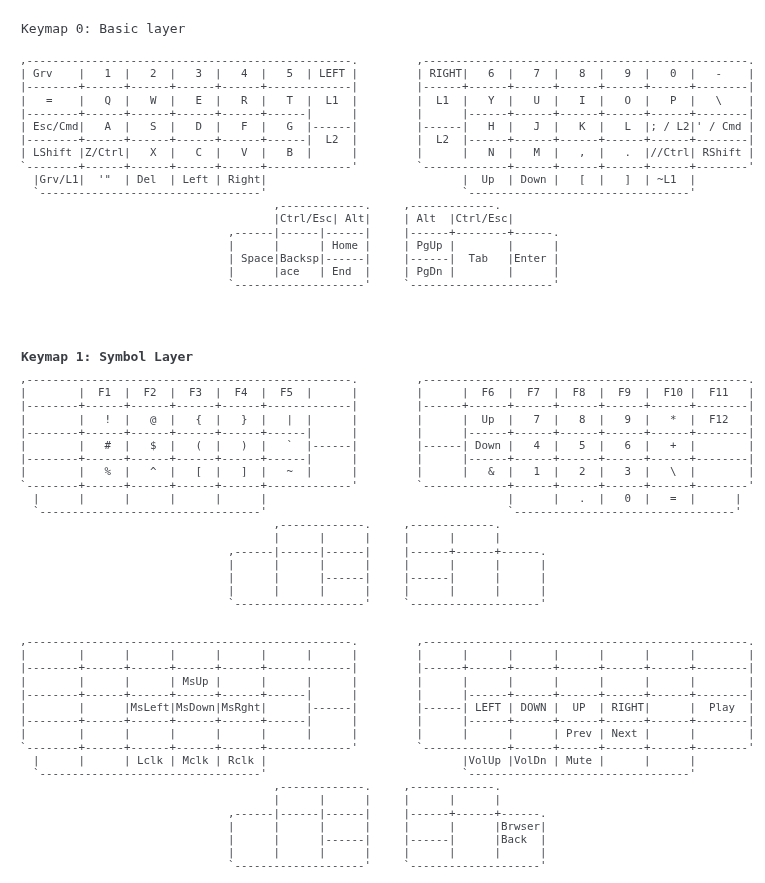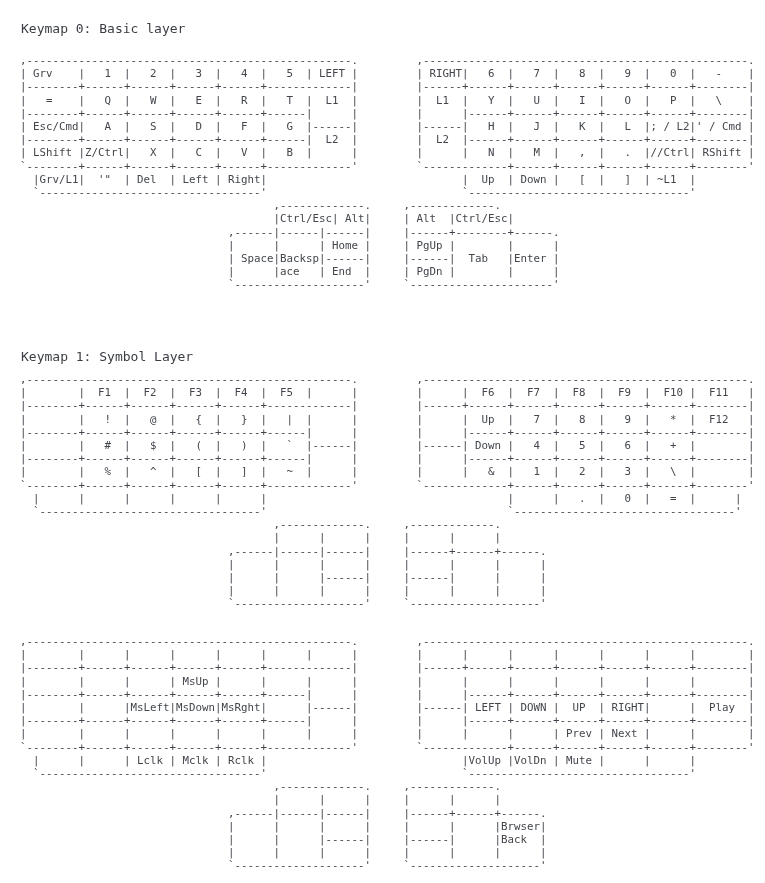--- a/index.html
+++ b/index.html
@@ -31,21 +31,21 @@
     margin: 0;
     font-family: "DejaVu Sans Mono", monospace;
     font-size: 10.8px;
     line-height: 13.2px;
     color: #42464c;
     white-space: pre;
     letter-spacing: 0;
   }
   .km0-title { top: 21px; }
   .km0-art   { top: 54px; }
-  .km1-title { top: 349px; }
+  .km1-title { top: 349px; font-weight: bold; }
   .km1-art   { top: 373px; }
   .km2-title { top: 611px; }
   .km2-art   { top: 635px; }
 </style>
 </head>
 <body>
 
 <div class="doc">
 
   <div class="km-title km0-title">Keymap 0: Basic layer</div>

